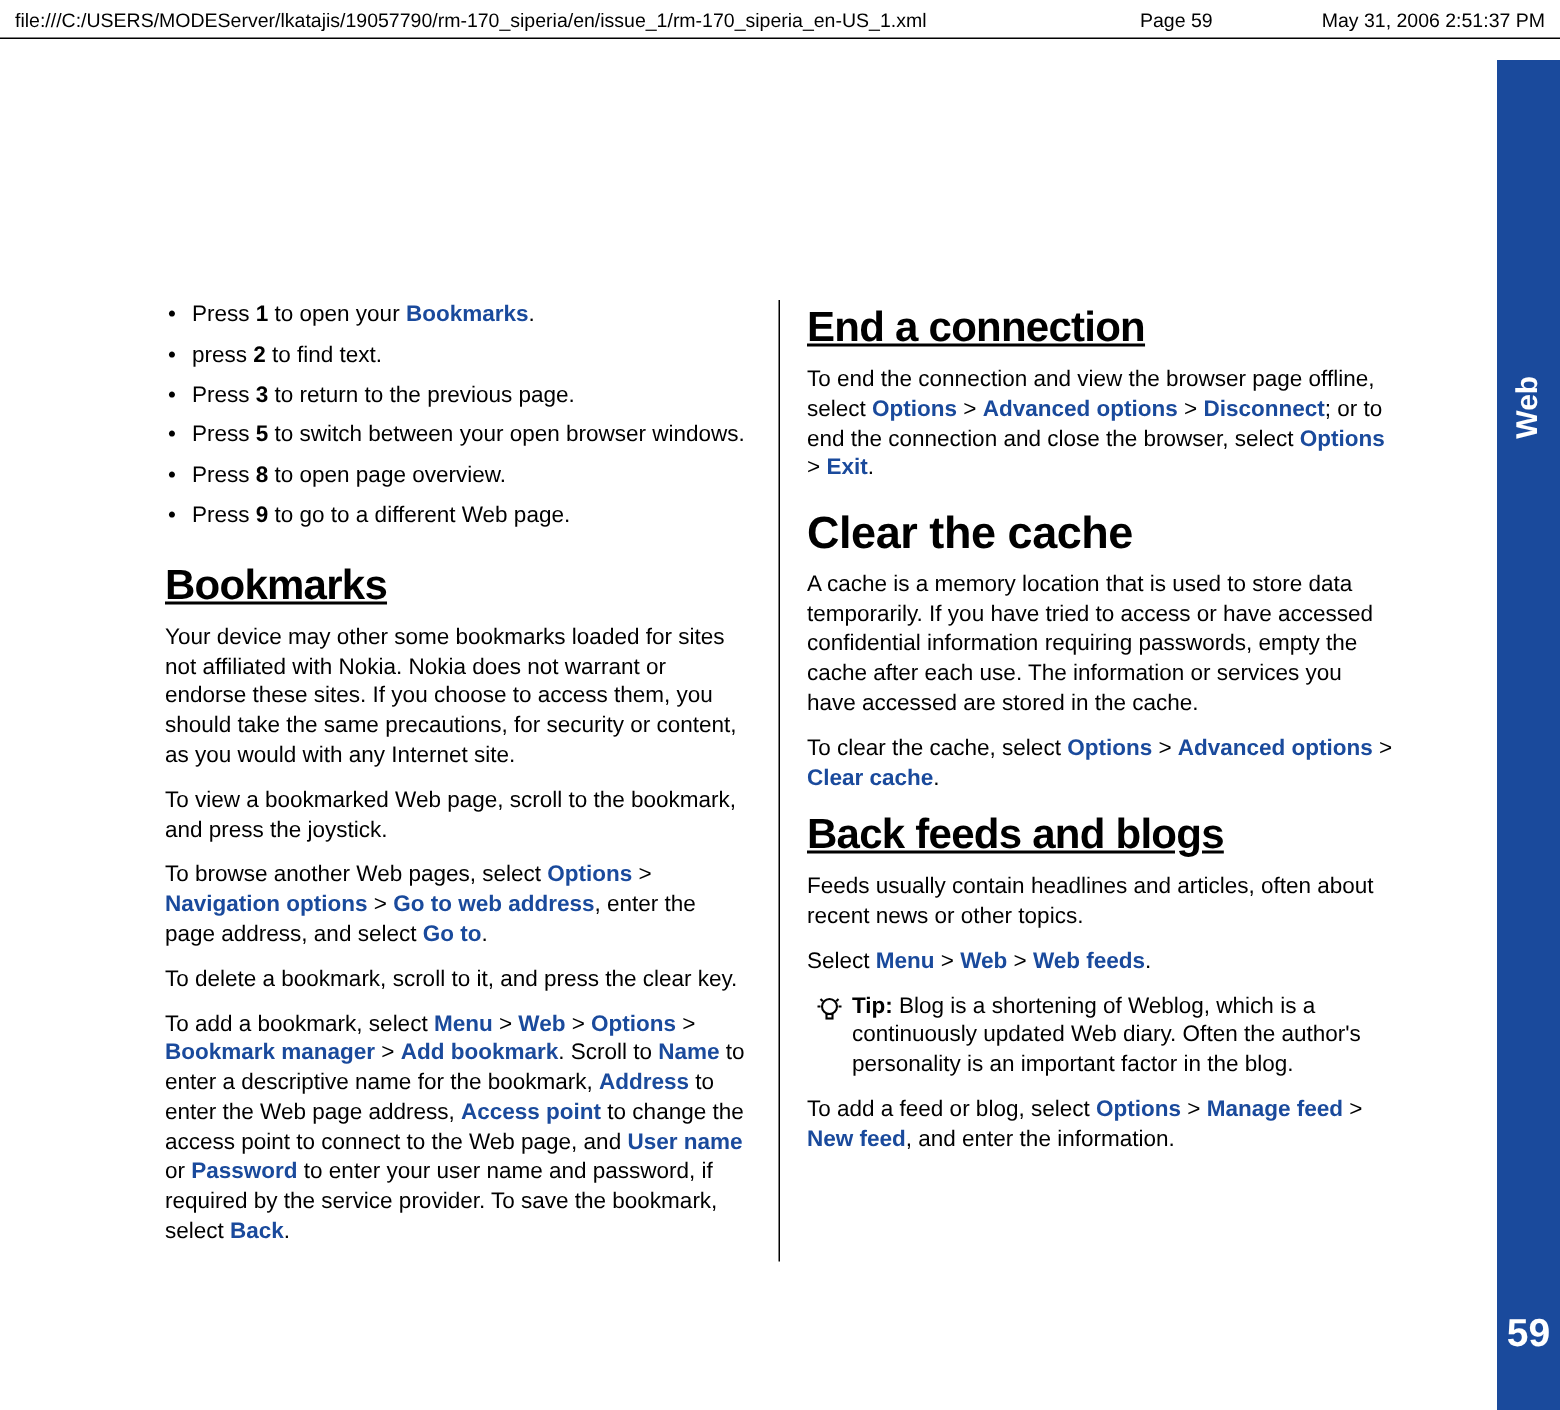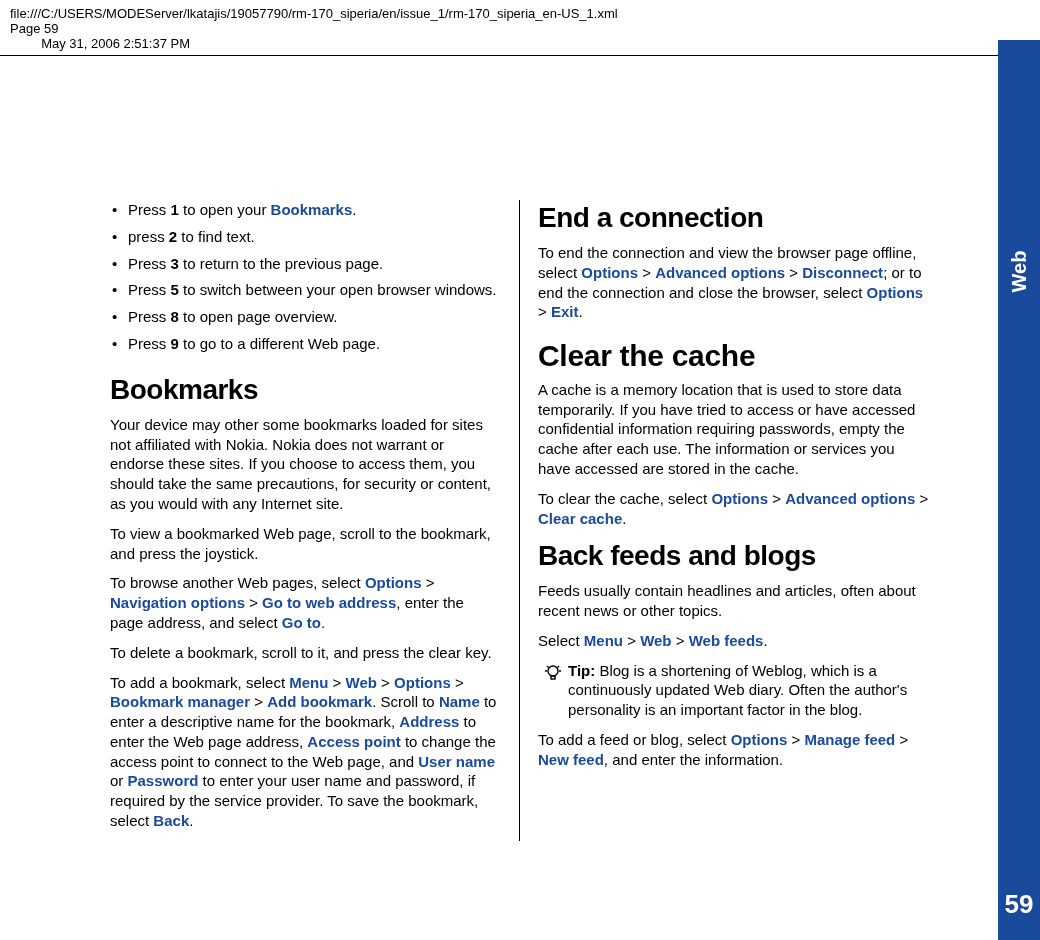--- a/index.html
+++ b/index.html
@@ -9,21 +9,20 @@
     background: #fff;
     font-family: "Segoe UI", Arial, sans-serif;
     color: #000;
     position: relative;
   }
   .header-bar {
     display: flex;
     font-size: 13px;
     padding: 6px 10px 4px 10px;
     border-bottom: 1px solid #000;
-    flex-direction: column;
   }
   .header-path { flex: 1; }
   .header-page { width: 90px; text-align: left; padding-right: 20px; }
   .header-time { width: 180px; text-align: right; }
   .page {
     position: absolute;
     top: 20px;
     left: 0;
     width: 1040px;
     height: 920px;
@@ -43,21 +42,21 @@
     top: 220px;
     left: 50%;
     transform: translateX(-50%) rotate(-90deg);
     transform-origin: center;
     font-size: 20px;
     font-weight: 700;
     white-space: nowrap;
   }
   .side-tab .page-num {
     position: absolute;
-    bottom: 20px;
+    bottom: 36px;
     left: 0;
     right: 0;
     text-align: center;
     font-size: 26px;
     font-weight: 600;
   }
   .content {
     display: flex;
     padding: 0 76px 0 110px;
   }
@@ -86,20 +85,21 @@
     content: "•";
     position: absolute;
     left: 2px;
     top: 0;
   }
   h2.section {
     font-size: 28px;
     font-weight: 700;
     margin: 8px 0 6px 0;
     letter-spacing: -0.5px;
+    text-decoration: underline;
   }
   h3.sub {
     font-size: 30px;
     font-weight: 700;
     margin: 14px 0 4px 0;
     letter-spacing: -0.3px;
   }
   p { margin: 0 0 10px 0; }
   .b { font-weight: 700; }
   .link { color: #1a4a9c; font-weight: 700; }

